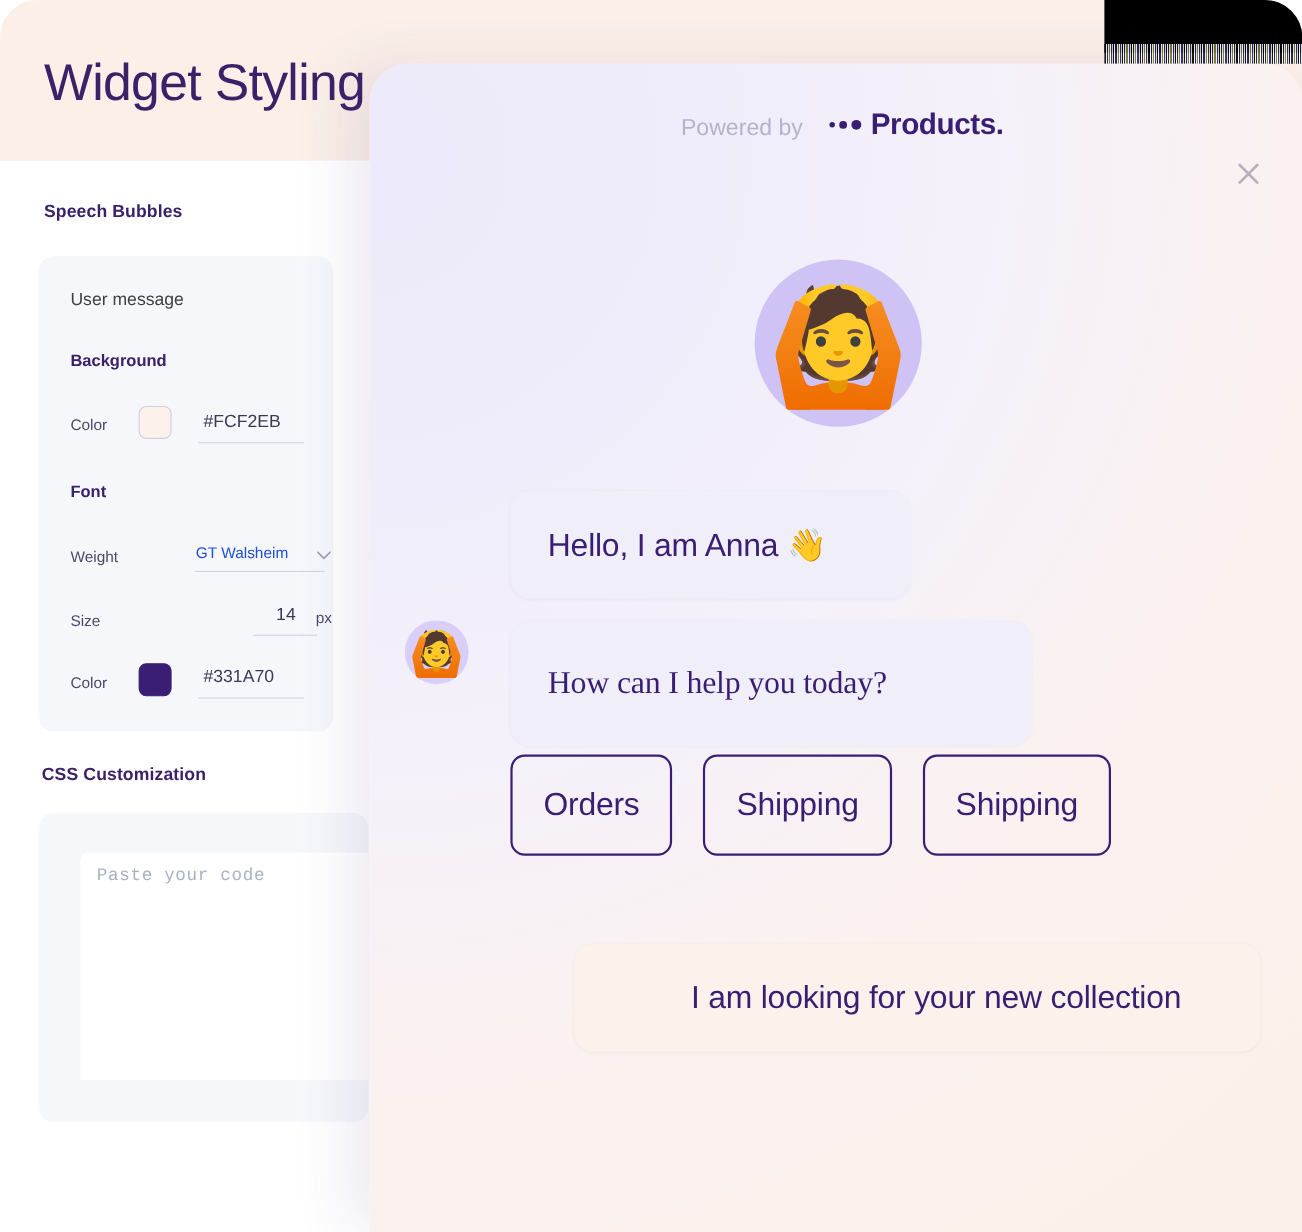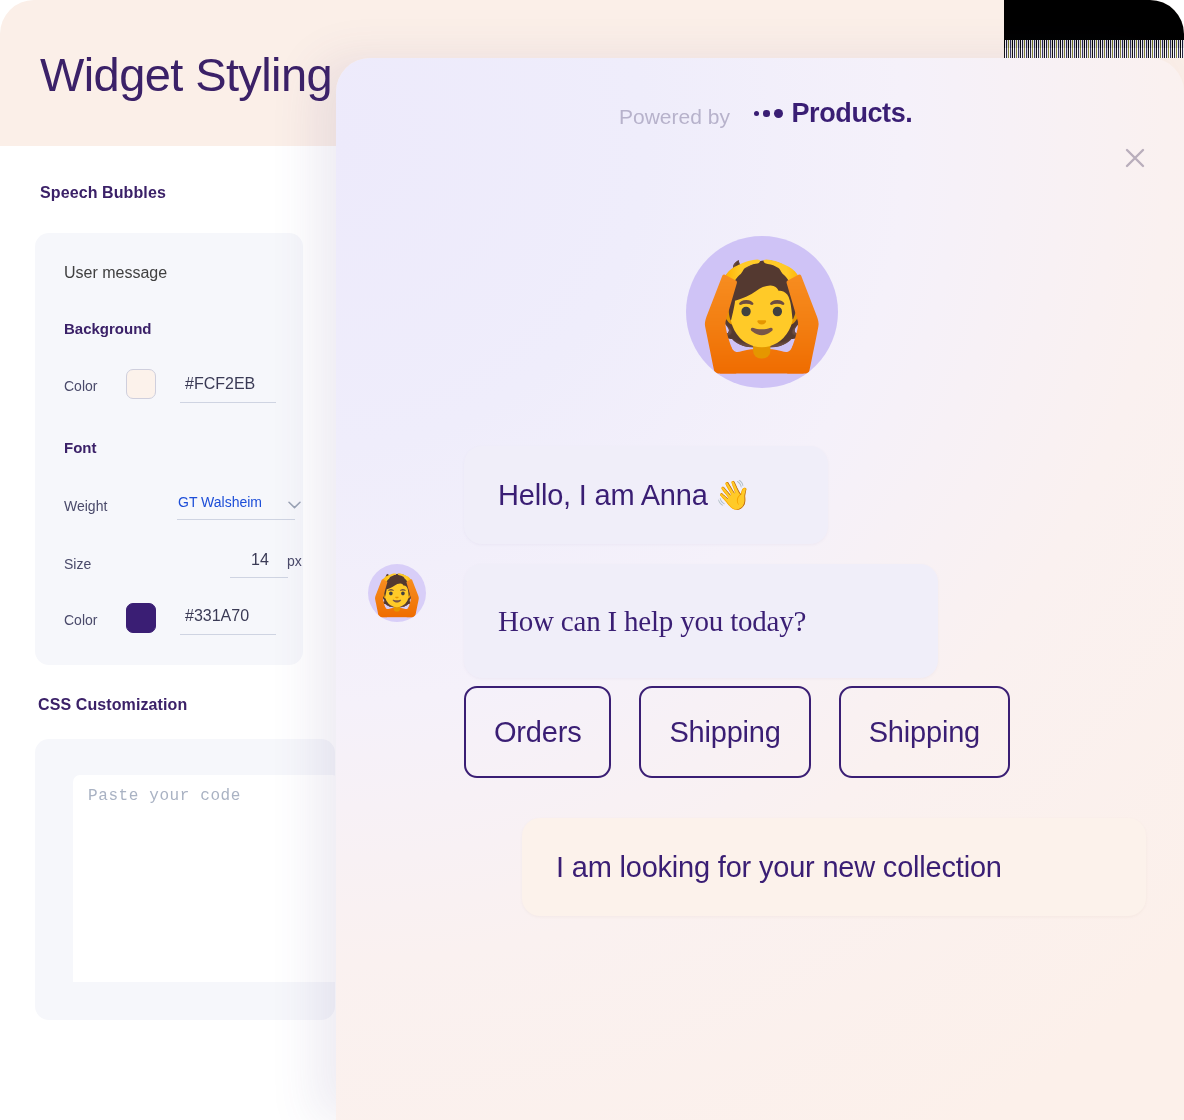--- a/index.html
+++ b/index.html
@@ -351,28 +351,29 @@
     font-size:29px;
     color:#3A1E74;
     letter-spacing:-0.2px;
     white-space:nowrap;
     cursor:pointer;
   }
 
   
   #user-bubble {
     position:absolute;
-    left:186px; top:760px;
+    left:186px; top:800px;
     width:624px; height:98px;
     background:#FCF2EB;
     border-radius:18px;
     display:flex;
     align-items:center;
     padding-left:34px;
     box-shadow:0 1px 3px rgba(140,110,90,0.06);
+    justify-content:center;
   }
   #user-bubble .msg-text {
     font-size:29px;
     color:#3A1E74;
     letter-spacing:-0.2px;
     white-space:nowrap;
   }
 </style>
 </head>
 <body>

